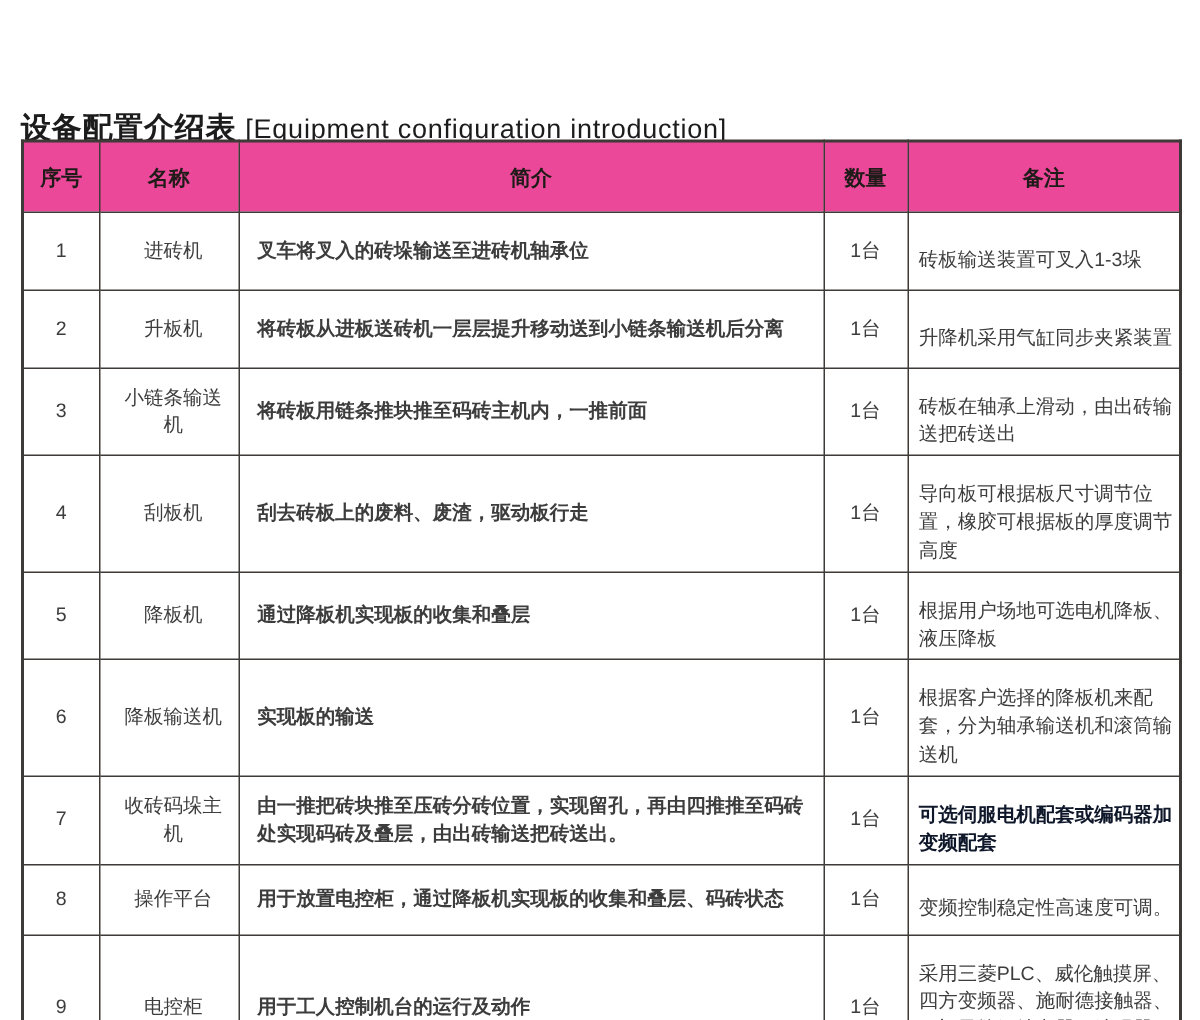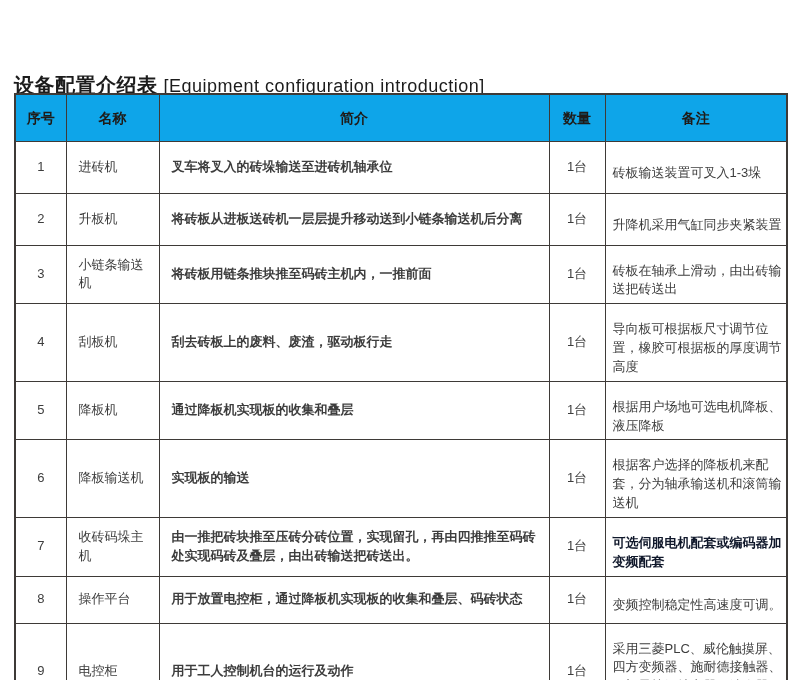--- a/index.html
+++ b/index.html
@@ -25,29 +25,29 @@
     table-layout: fixed;
     font-size: 13px;
   }
   table.spec th, table.spec td {
     border: 1px solid #3e3a37;
     vertical-align: middle;
     line-height: 1.45;
   }
   table.spec { border: 2px solid #3e3a37; }
   thead th {
-    background: #0ea5e9;
+    background: #ec4899;
     height: 47px;
     font-weight: bold;
     font-size: 14px;
     color: #1f1b18;
     text-align: center;
   }
   td.c-no  { text-align: center; font-size: 13px; }
-  td.c-name{ padding: 4px 6px 4px 12px; text-align: left; }
+  td.c-name{ padding: 4px 6px 4px 12px; text-align: center; }
   td.c-intro{ padding: 4px 8px 4px 12px; text-align: left; font-weight: bold; }
   td.c-qty { text-align: center; }
   td.c-remark{ padding: 16px 4px 4px 7px; text-align: left; }
   tbody tr:nth-child(1) td { height: 52px; }
   tbody tr:nth-child(2) td { height: 52px; }
   tbody tr:nth-child(3) td { height: 52px; }
   tbody tr:nth-child(4) td { height: 52px; }
   tbody tr:nth-child(5) td { height: 47px; }
   tbody tr:nth-child(6) td { height: 50px; }
   tbody tr:nth-child(7) td { height: 53px; }

